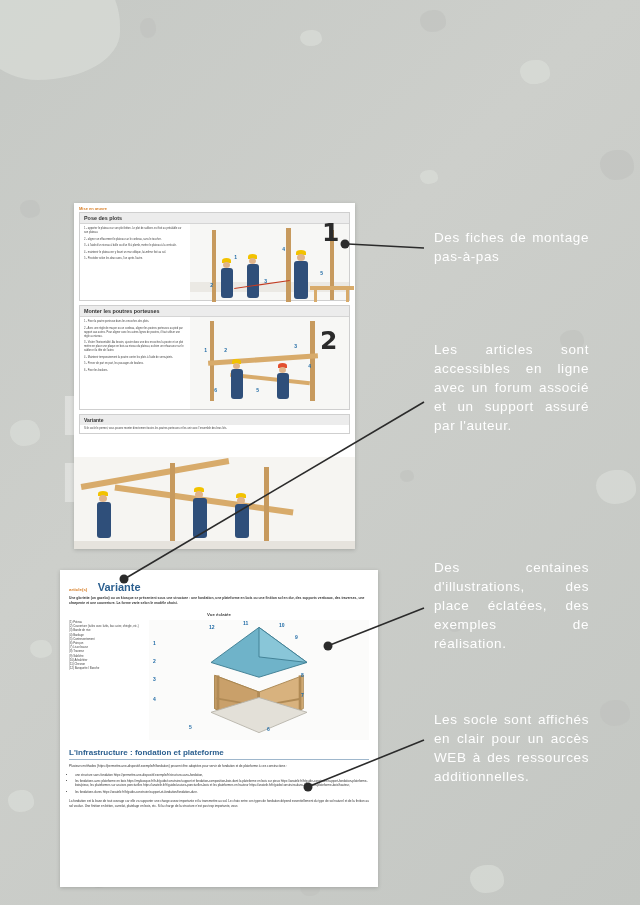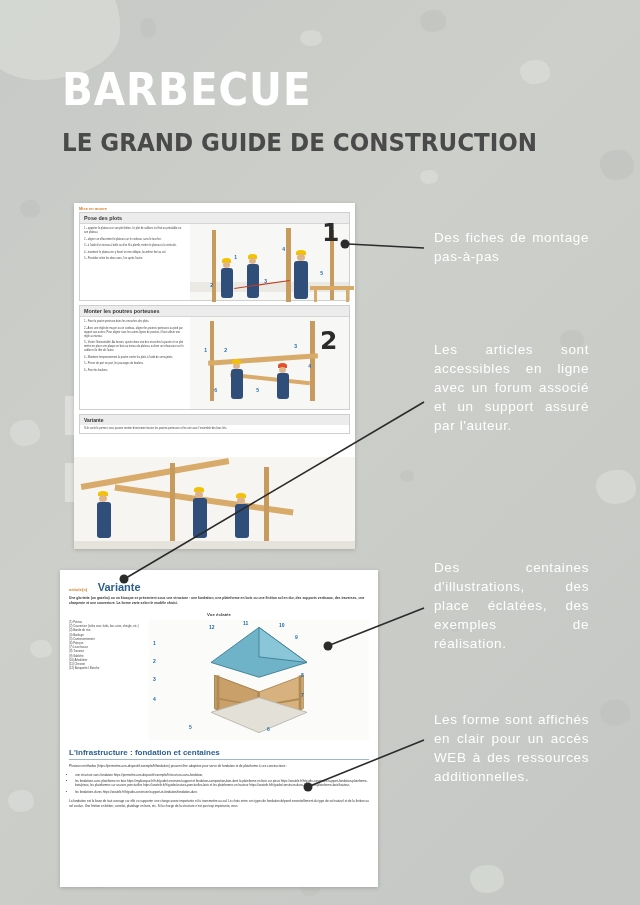--- a/index.html
+++ b/index.html
@@ -229,24 +229,20 @@
   <div class="blob light" style="left:470px;top:865px;width:34px;height:28px;"></div>
   <div class="blob dark" style="left:90px;top:872px;width:18px;height:16px;"></div>
   <div class="blob light" style="left:250px;top:615px;width:16px;height:14px;"></div>
   <div class="blob dark" style="left:448px;top:620px;width:14px;height:12px;"></div>
 
   <div class="watermark">
     <span>Editions</span>
     <span class="l2">BLB</span>
   </div>
 
-  <div class="title-block">
-    <h1 class="main-title">BARBECUE</h1>
-    <h2 class="sub-title">LE GRAND GUIDE DE CONSTRUCTION</h2>
-  </div>
 
   <div class="shot shot-top">
     <div class="mini-head">Mise en œuvre</div>
 
     <div class="mini-sec">
       <div class="mini-sec-title">Pose des plots</div>
       <div class="mini-body">
         <div class="mini-text">
           <p>1 - apporter le plateau sur son plot béton. Le plot de sablons est fixé au préalable sur son plateau.</p>
           <p>2 - aligner un effacement le plateau sur le corbeau, sans le toucher.</p>
@@ -410,41 +406,41 @@
           <div class="callout-num" style="left:4px;top:38px;">2</div>
           <div class="callout-num" style="left:4px;top:56px;">3</div>
           <div class="callout-num" style="left:4px;top:76px;">4</div>
           <div class="callout-num" style="left:40px;top:104px;">5</div>
           <div class="callout-num" style="left:118px;top:106px;">6</div>
           <div class="callout-num" style="left:152px;top:72px;">7</div>
           <div class="callout-num" style="left:152px;top:52px;">8</div>
         </div>
       </div>
 
-      <div class="b-sec-title">L'infrastructure : fondation et centaines</div>
+      <div class="b-sec-title">L'infrastructure : fondation et plateforme</div>
       <div class="b-rule"></div>
 
       <p class="b-para">Plusieurs méthodes (https://permettre-une-dispositif.exemple/fr/fondation) peuvent être adoptées pour servir de fondation et de plateforme à ces constructions :</p>
 
       <div class="b-bullets">
         <ul>
           <li>une structure sans fondation https://permettre-une-dispositif.exemple/fr/structure-sans-fondation,</li>
           <li>les fondations avec plateforme en bois https://mykiosque.fr/fr-fr/guide/construire/support et fondation-composition-bois dont la plateforme en bois sur pieux https://anatelir.fr/fr/guide-construire/support-fondation-plateforme-bois/pieux, les plateformes sur assises ponctuelles https://anatelir.fr/fr/guide/assises-ponctuelles-bois et les plateformes en hauteur https://anatelir.fr/fr/guide/construire-dans-fondation-plateforme-bois/hauteur,</li>
           <li>les fondations dures https://anatelir.fr/fr/guide-construire/support-et-fondation/fondation-dure.</li>
         </ul>
       </div>
 
       <p class="b-para" style="margin-top:5px;">La fondation est la base de tout ouvrage car elle va supporter une charge assez importante et la transmettre au sol. Le choix entre ces types de fondation dépend essentiellement du type de sol naturel et de la finition au sol voulue. Une finition en béton, carrelat, platelage en bois, etc. Si la charge de la structure n'est pas trop importante, vous</p>
     </div>
   </div>
 
   <div class="annot a2">Les articles sont accessibles en ligne avec un forum associé et un support assuré par l'auteur.</div>
   <div class="annot a1">Des fiches de montage pas-à-pas</div>
   <div class="annot a3">Des centaines d'illustrations, des place éclatées, des exemples de réalisation.</div>
-  <div class="annot a4">Les forme sont affichés en clair pour un accès WEB à des ressources additionnelles.</div>
+  <div class="annot a4">Les socle sont affichés en clair pour un accès WEB à des ressources additionnelles.</div>
 
   <svg class="leaders">
 
     <line x1="424" y1="248" x2="348" y2="244" stroke="#2b2b2b" stroke-width="1.6"></line>
     <circle cx="345" cy="244" r="4.5" fill="#2b2b2b"></circle>
 
     <line x1="424" y1="402" x2="126" y2="578" stroke="#2b2b2b" stroke-width="1.6"></line>
     <circle cx="124" cy="579" r="4.5" fill="#2b2b2b"></circle>
 
     <line x1="424" y1="608" x2="330" y2="645" stroke="#2b2b2b" stroke-width="1.6"></line>

